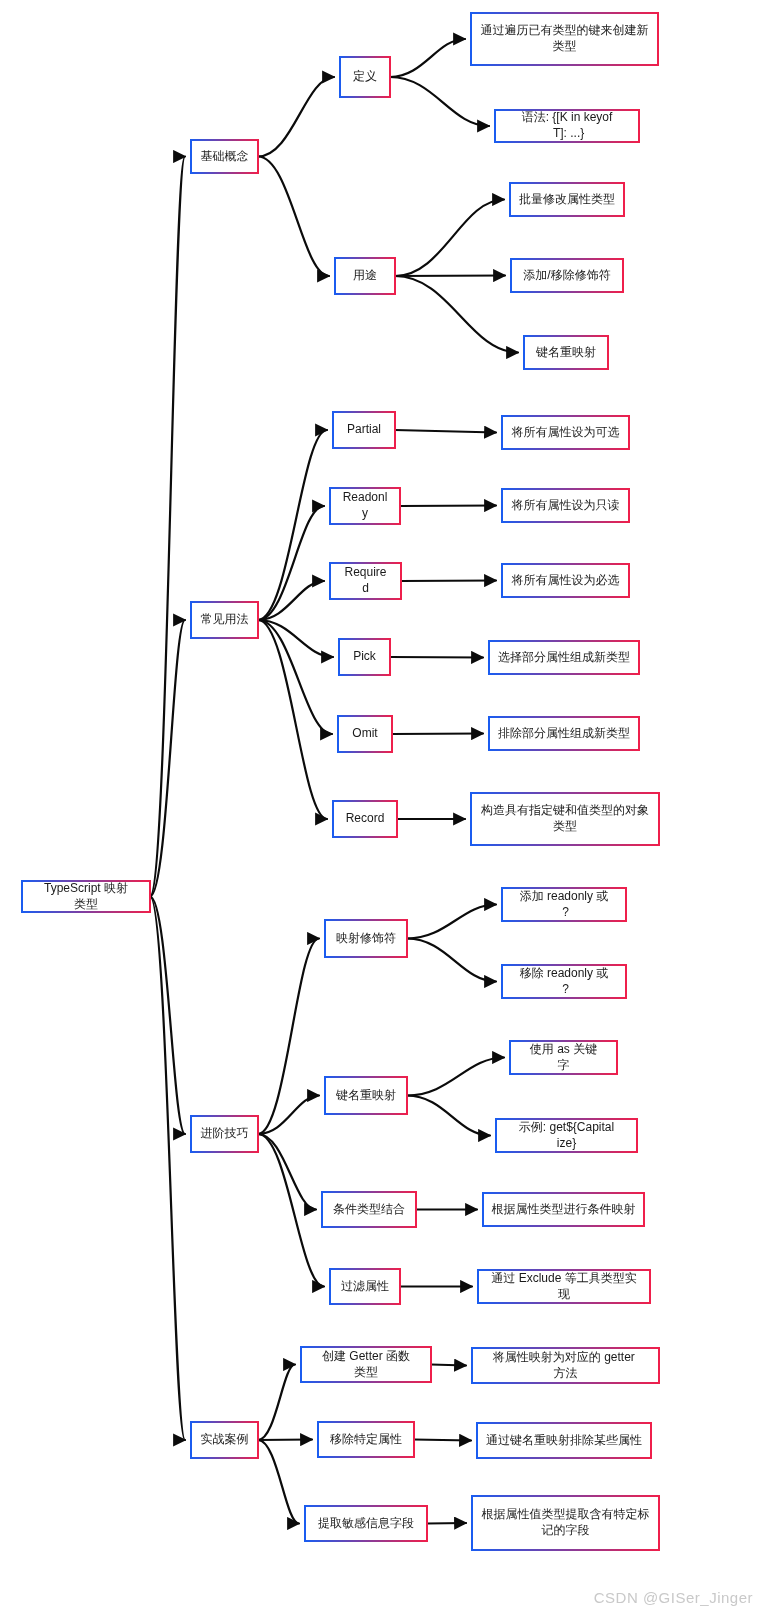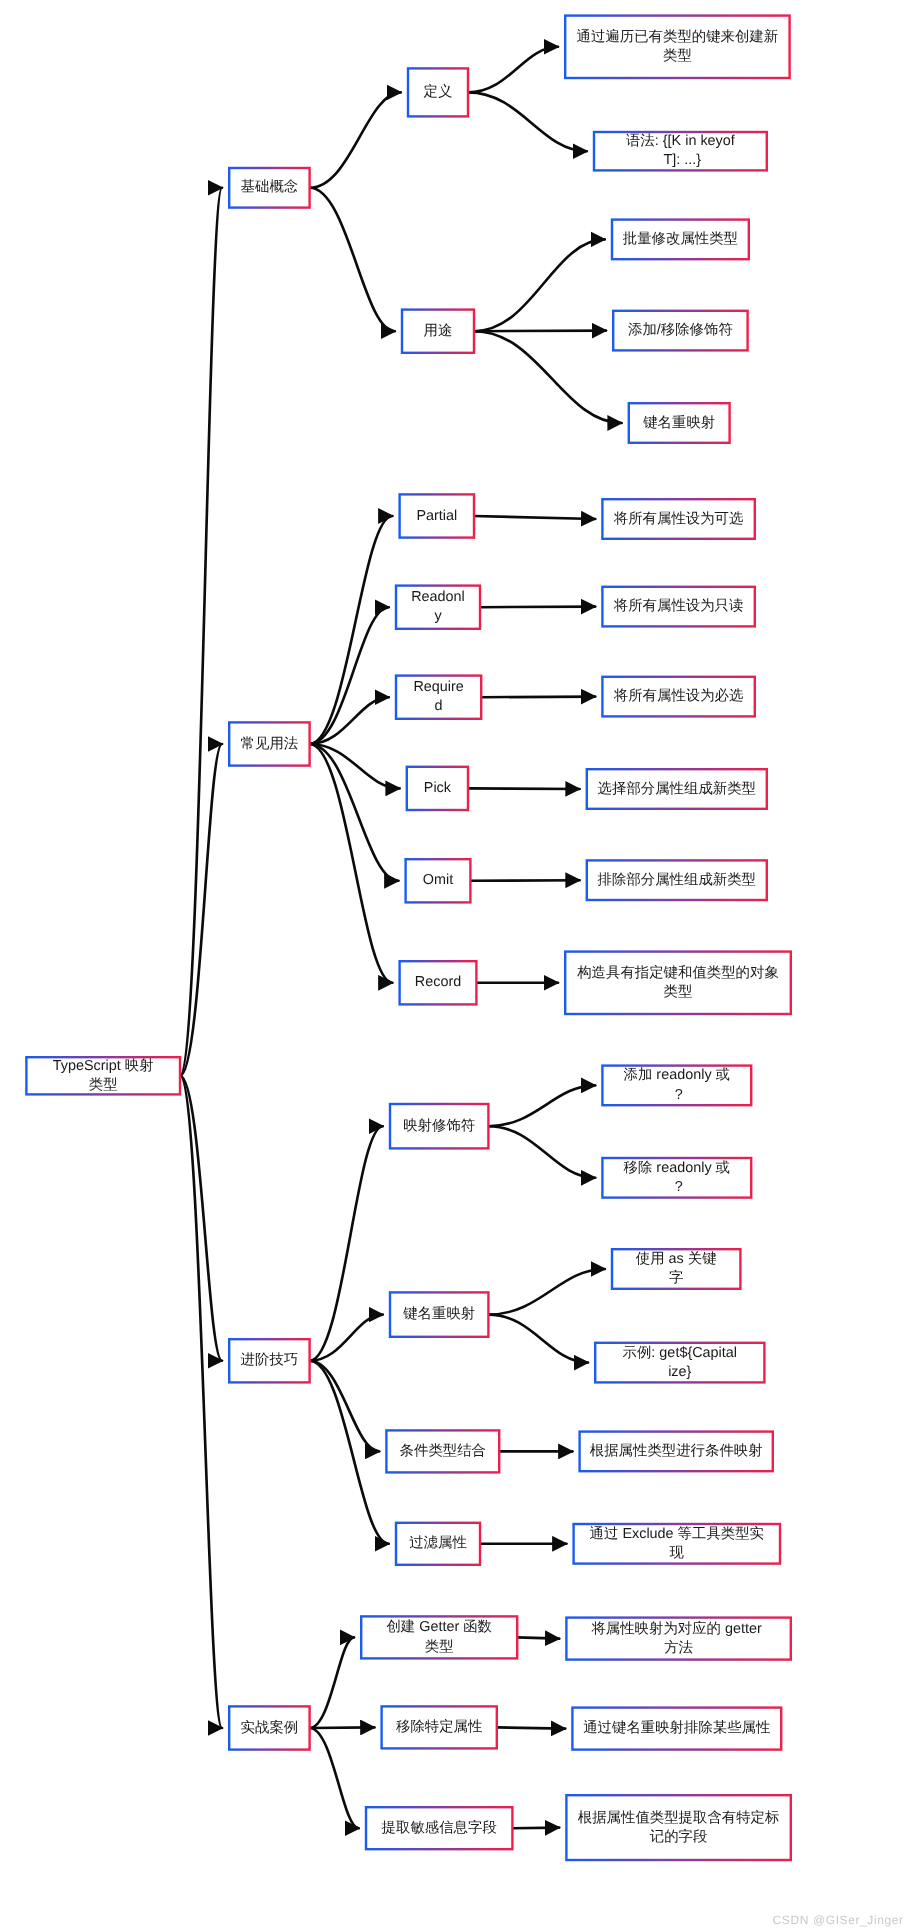--- a/index.html
+++ b/index.html
@@ -37,21 +37,21 @@
     fill: none;
     stroke: #0b0b0b;
     stroke-width: 2.2;
     stroke-linecap: round;
   }
   .watermark {
     position: absolute;
     right: 8px;
     bottom: 4px;
     font-family: "Liberation Sans", "DejaVu Sans", sans-serif;
-    font-size: 10px;
+    font-size: 15px;
     color: #c9c9c9;
     letter-spacing: 0.5px;
     user-select: none;
     white-space: nowrap;
   }
 </style>
 </head>
 <body>
 
 <svg id="mindmap" viewBox="0 0 761 1610" width="761" height="1610" xmlns="http://www.w3.org/2000/svg">

